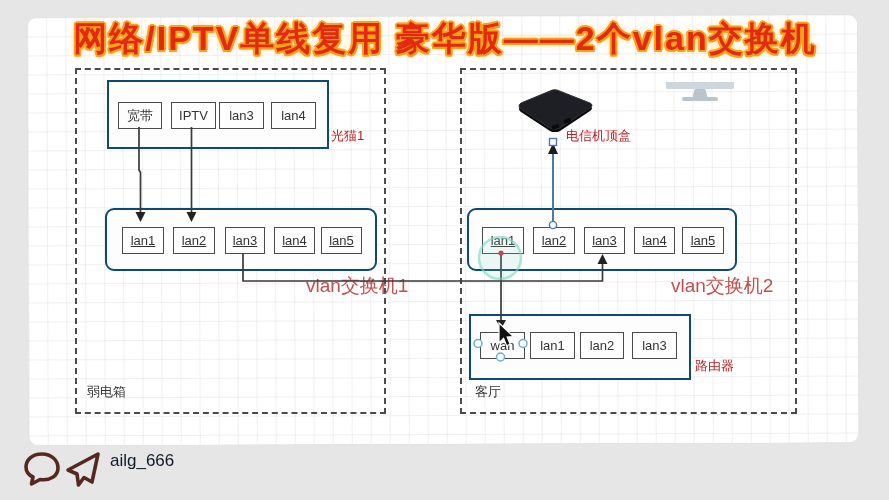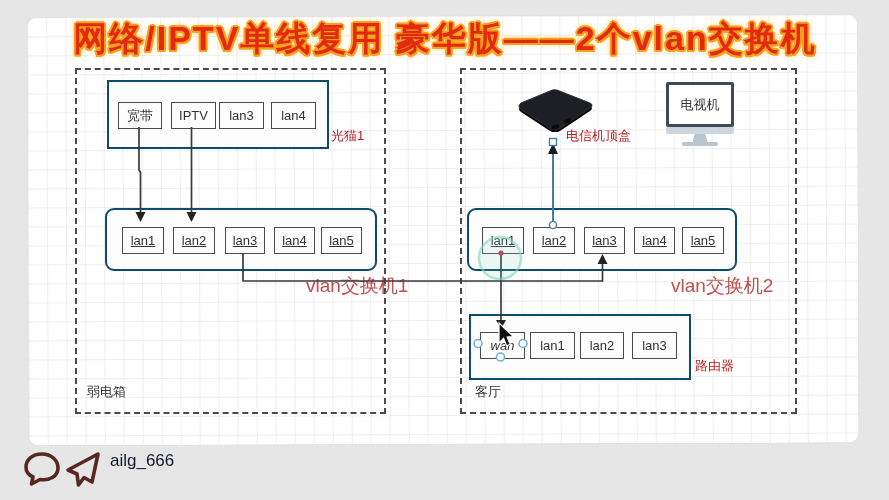--- a/index.html
+++ b/index.html
@@ -96,39 +96,36 @@
   <svg width="94" height="48" viewBox="0 0 94 48">
     <path d="M49 6 L82 19 Q86 21 82 24 L52 44 Q47 47 42 44 L13 25 Q9 22 13 19 L42 7 Q45 5 49 6 Z" fill="#0b0b0d" transform="translate(0,3)"></path>
     <path d="M49 6 L82 19 Q86 21 82 24 L52 44 Q47 47 42 44 L13 25 Q9 22 13 19 L42 7 Q45 5 49 6 Z" fill="#1e1f24" stroke="#2e3036" stroke-width="1"></path>
     <rect x="44" y="41" width="7" height="4" fill="#0a0a0c" transform="rotate(-16 47 43)"></rect>
     <rect x="56" y="35" width="7" height="4" fill="#0a0a0c" transform="rotate(-22 59 37)"></rect>
   </svg>
 </div>
 <div class="dev-label" style="left:566px;top:127px;">电信机顶盒</div>
 
 <div class="tv">
-  <div class="tv-frame">
-    <div class="tv-screen">电视机</div>
-  </div>
   <div class="tv-bezel"></div>
   <div class="tv-neck"></div>
   <div class="tv-base"></div>
 </div>
 
 <div class="shape rounded" style="left:467px;top:208px;width:266px;height:59px;">
   <div class="port link" style="left:13px;width:42px;">lan1</div>
   <div class="port link" style="left:64px;width:42px;">lan2</div>
   <div class="port link" style="left:115px;width:41px;">lan3</div>
   <div class="port link" style="left:165px;width:41px;">lan4</div>
   <div class="port link" style="left:213px;width:42px;">lan5</div>
 </div>
 <div class="red-label" style="left:671px;top:273px;">vlan交换机2</div>
 
 <div class="shape" style="left:469px;top:314px;width:218px;height:62px;">
-  <div class="port" style="left:9px;top:16px;width:45px;font-style:italic;">wan</div>
+  <div class="port" style="left:9px;top:16px;width:45px;">wan</div>
   <div class="port" style="left:59px;top:16px;width:45px;">lan1</div>
   <div class="port" style="left:109px;top:16px;width:44px;">lan2</div>
   <div class="port" style="left:161px;top:16px;width:45px;">lan3</div>
 </div>
 <div class="dev-label" style="left:695px;top:357px;">路由器</div>
 
 <svg id="wires" width="889" height="500" viewBox="0 0 889 500">
 
   <g>
     <path d="M139 127 L139 170 L140.5 172.5 L140.5 212" fill="none" stroke="#3a3a3a" stroke-width="1.7"></path>

